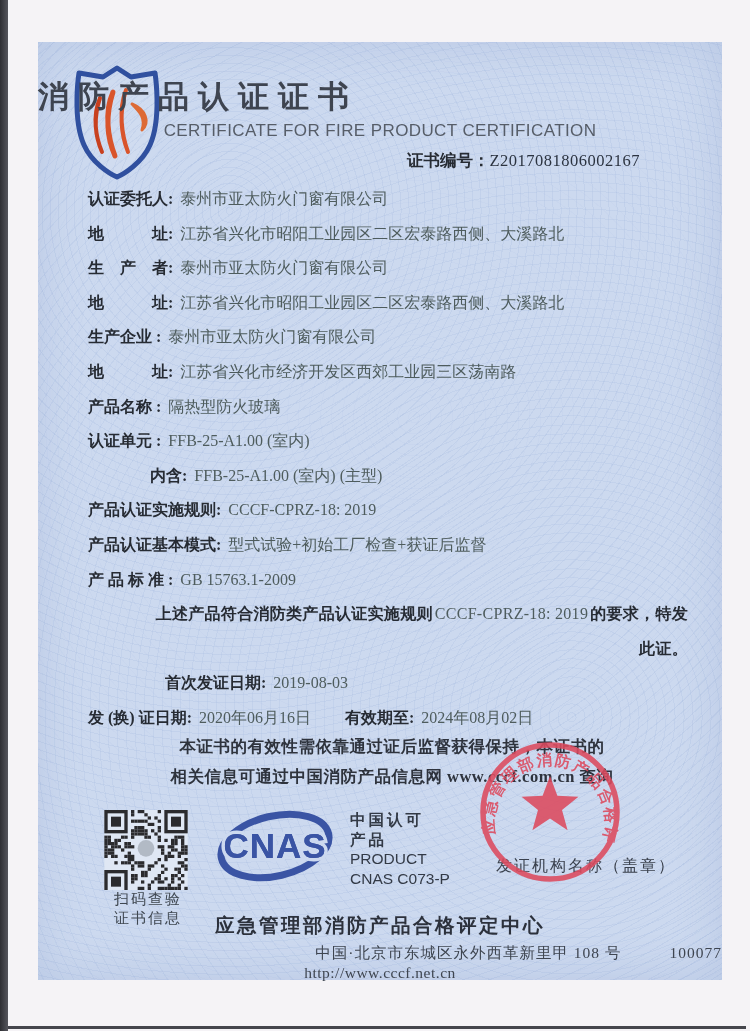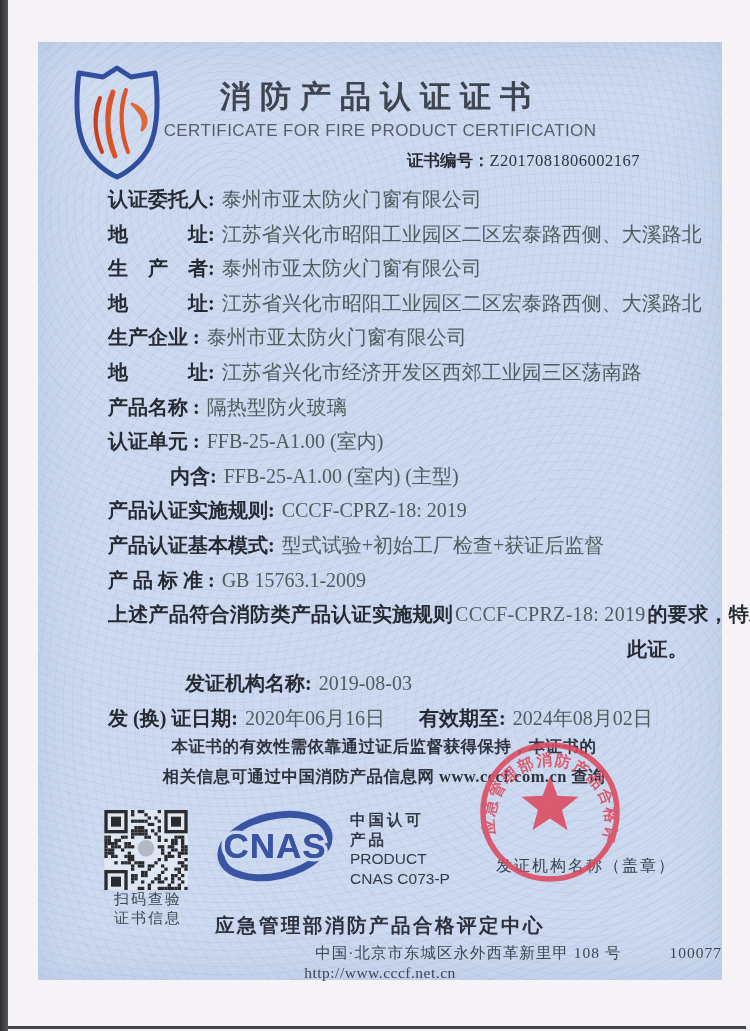--- a/index.html
+++ b/index.html
@@ -15,41 +15,41 @@
     background-color:#ccd9ef;
     background-image:
       repeating-radial-gradient(circle at 28% 18%, rgba(255,255,255,0) 0 3px, rgba(168,188,224,.28) 3px 4px, rgba(255,255,255,0) 4px 8px),
       repeating-radial-gradient(circle at 78% 72%, rgba(255,255,255,0) 0 4px, rgba(162,184,222,.22) 4px 5px, rgba(255,255,255,0) 5px 9px),
       repeating-radial-gradient(circle at 55% 40%, rgba(255,255,255,0) 0 5px, rgba(190,205,235,.25) 5px 6px, rgba(255,255,255,0) 6px 11px);
     box-shadow: inset 0 0 45px rgba(120,140,190,.22);
   }
 
   .logo { position:absolute; left:20px; top:18px; }
 
-  .title { position:absolute; left:0; top:34px; width:100%; text-align:center;
+  .title { position:absolute; left:0; top:34px; width:100%; text-align:left;
     font-family:"Liberation Sans","DejaVu Sans",sans-serif;
     font-size:31px; font-weight:700; letter-spacing:9px; color:#3e4450; }
   .subtitle { position:absolute; left:0; top:79px; width:100%; text-align:center;
     font-family:"Liberation Sans","DejaVu Sans",sans-serif;
     font-size:17px; font-weight:500; color:#565d68; letter-spacing:.4px; }
   .certno { position:absolute; top:108px; right:82px; font-size:16.5px; color:#2b3340; }
   .certno .lbl { font-weight:700; color:#262b33; }
   .certno .num { font-family:"Liberation Serif","DejaVu Serif",serif; letter-spacing:.5px; }
 
   .fields { position:absolute; left:50px; top:140px; width:600px; }
-  .row { height:34.6px; line-height:34.6px; font-size:20px; white-space:nowrap;margin-left:20px; }
+  .row { height:34.6px; line-height:34.6px; font-size:16px; white-space:nowrap; }
   .row .lbl { font-weight:700; color:#262b33; }
   .row .val { color:#4e5c5d; padding-left:7px; }
   .row.indent1 { padding-left:62px; }
   .row.indent2 { padding-left:77px; }
   .row .gap { display:inline-block; width:34px; }
   .stmt { letter-spacing:.3px;text-align:right; }
   .stmt .code { font-weight:400; color:#4e5c5d; padding:0 2px; }
 
-  .notice { position:absolute; left:4px; top:690px; width:100%; text-align:center;
+  .notice { position:absolute; left:12px; top:690px; width:100%; text-align:center;
     font-size:16.5px; line-height:30px; font-weight:700; color:#2e333d; letter-spacing:.5px; }
 
   .qr { position:absolute; left:66px; top:768px; }
   .qr-caption { position:absolute; left:58px; top:848px; width:104px; text-align:center;
     font-size:15px; line-height:19px; color:#3f4750; letter-spacing:2px; }
 
   .cnas-logo { position:absolute; left:176px; top:764px; }
   .acc-block { position:absolute; left:312px; top:768px; font-size:15.5px; line-height:19.5px; color:#333a46; }
   .acc-block .cn { font-weight:700; letter-spacing:3px; }
   .acc-block .en { font-family:"Liberation Sans","DejaVu Sans",sans-serif; }
@@ -104,21 +104,21 @@
       <div class="row"><span class="lbl">产品名称 :</span><span class="val">隔热型防火玻璃</span></div>
       <div class="row"><span class="lbl">认证单元 :</span><span class="val">FFB-25-A1.00 (室内)</span></div>
       <div class="row indent1"><span class="lbl">内含:</span><span class="val">FFB-25-A1.00 (室内) (主型)</span></div>
       <div class="row"><span class="lbl">产品认证实施规则:</span><span class="val">CCCF-CPRZ-18: 2019</span></div>
       <div class="row"><span class="lbl">产品认证基本模式:</span><span class="val">型式试验+初始工厂检查+获证后监督</span></div>
       <div class="row"><span class="lbl">产 品 标 准 :</span><span class="val">GB 15763.1-2009</span></div>
 
       <div class="row stmt"><span class="lbl">上述产品符合消防类产品认证实施规则</span><span class="code">CCCF-CPRZ-18: 2019</span><span class="lbl">的要求，特发</span></div>
       <div class="row stmt"><span class="lbl">此证。</span></div>
 
-      <div class="row indent2"><span class="lbl">发证机构名称:</span><span class="val">2019-08-03</span></div>
+      <div class="row indent2"><span class="lbl">首次发证日期:</span><span class="val">2019-08-03</span></div>
       <div class="row"><span class="lbl">发 (换) 证日期:</span><span class="val">2020年06月16日</span><span class="gap"></span><span class="lbl">有效期至:</span><span class="val">2024年08月02日</span></div>
     </div>
 
     <div class="notice">
       <div>本证书的有效性需依靠通过证后监督获得保持，本证书的</div>
       <div>相关信息可通过中国消防产品信息网 www.cccf.com.cn 查询</div>
     </div>
 
     <div class="qr">
       <svg id="qr-svg" width="84" height="80" viewBox="0 0 100 96">

